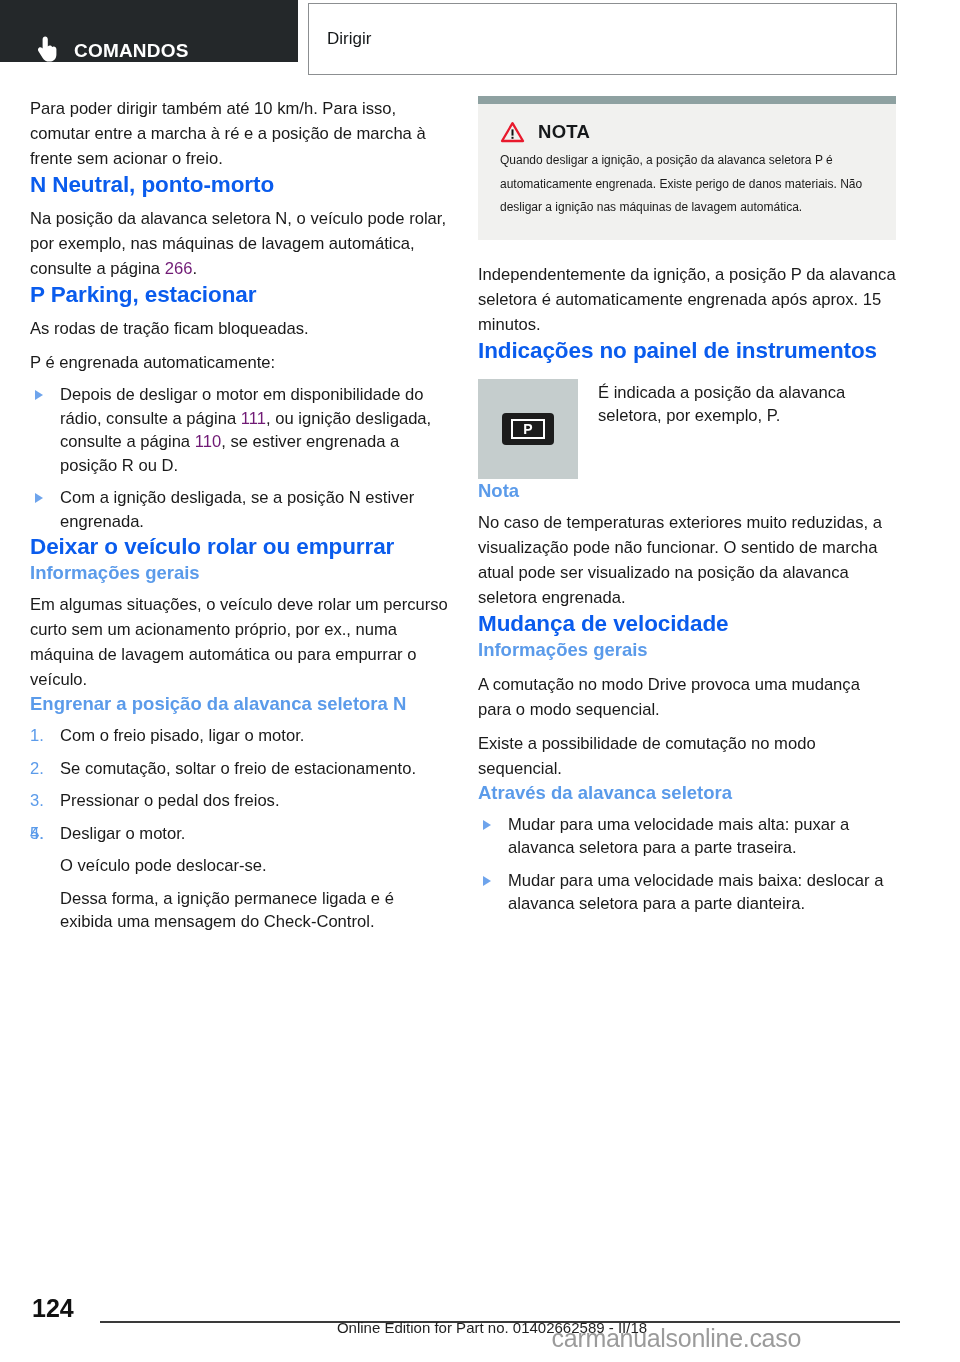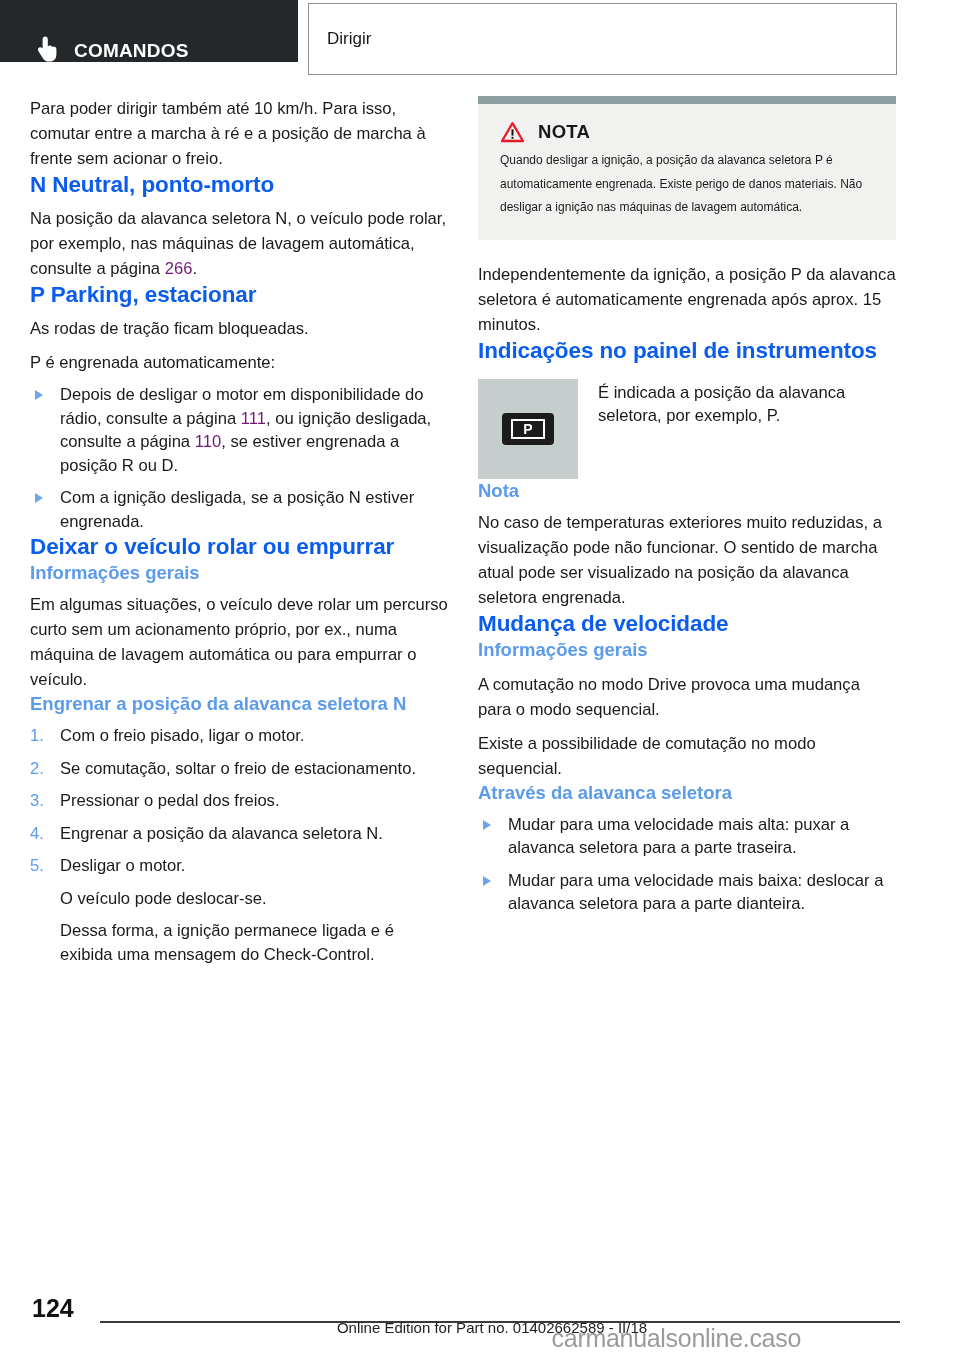--- a/index.html
+++ b/index.html
@@ -314,21 +314,21 @@
     <li>
       <span class="num">1.</span><span>Com o freio pisado, ligar o motor.</span>
     </li>
     <li>
       <span class="num">2.</span><span>Se comutação, soltar o freio de estacionamento.</span>
     </li>
     <li>
       <span class="num">3.</span><span>Pressionar o pedal dos freios.</span>
     </li>
     <li>
-      <span class="num">4.</span><span>Engrenar a posição da alavanca seletora N.</span>
+      <span class="num">4.</span>
     </li>
     <li>
       <span class="num">5.</span><span>Desligar o motor.</span>
       <div class="sub-line">O veículo pode deslocar-se.</div>
       <div class="sub-line">Dessa forma, a ignição permanece ligada e é exibida uma mensagem do Check-Control.</div>
     </li>
   </ol>
 
 </div>
 

